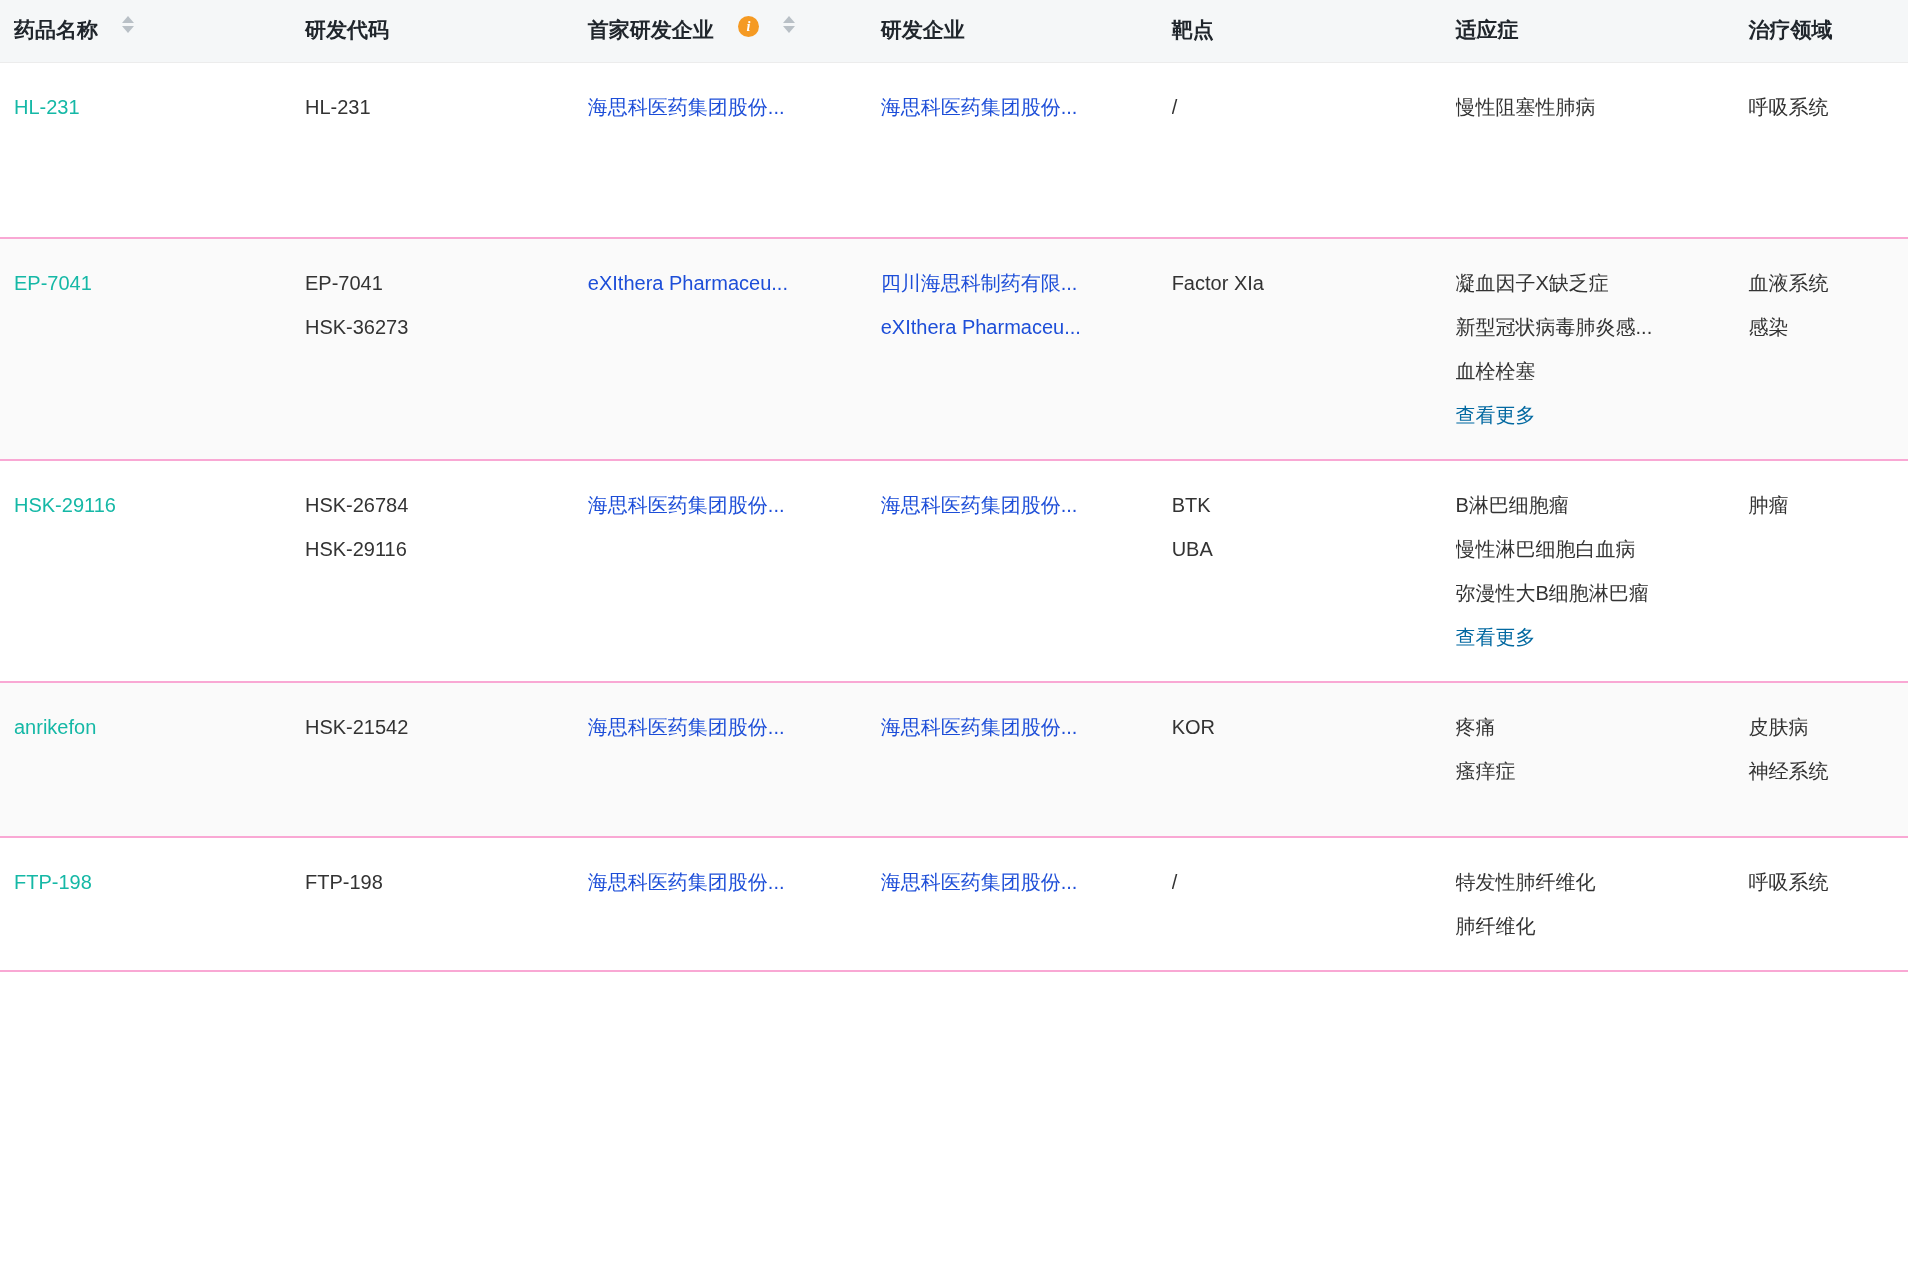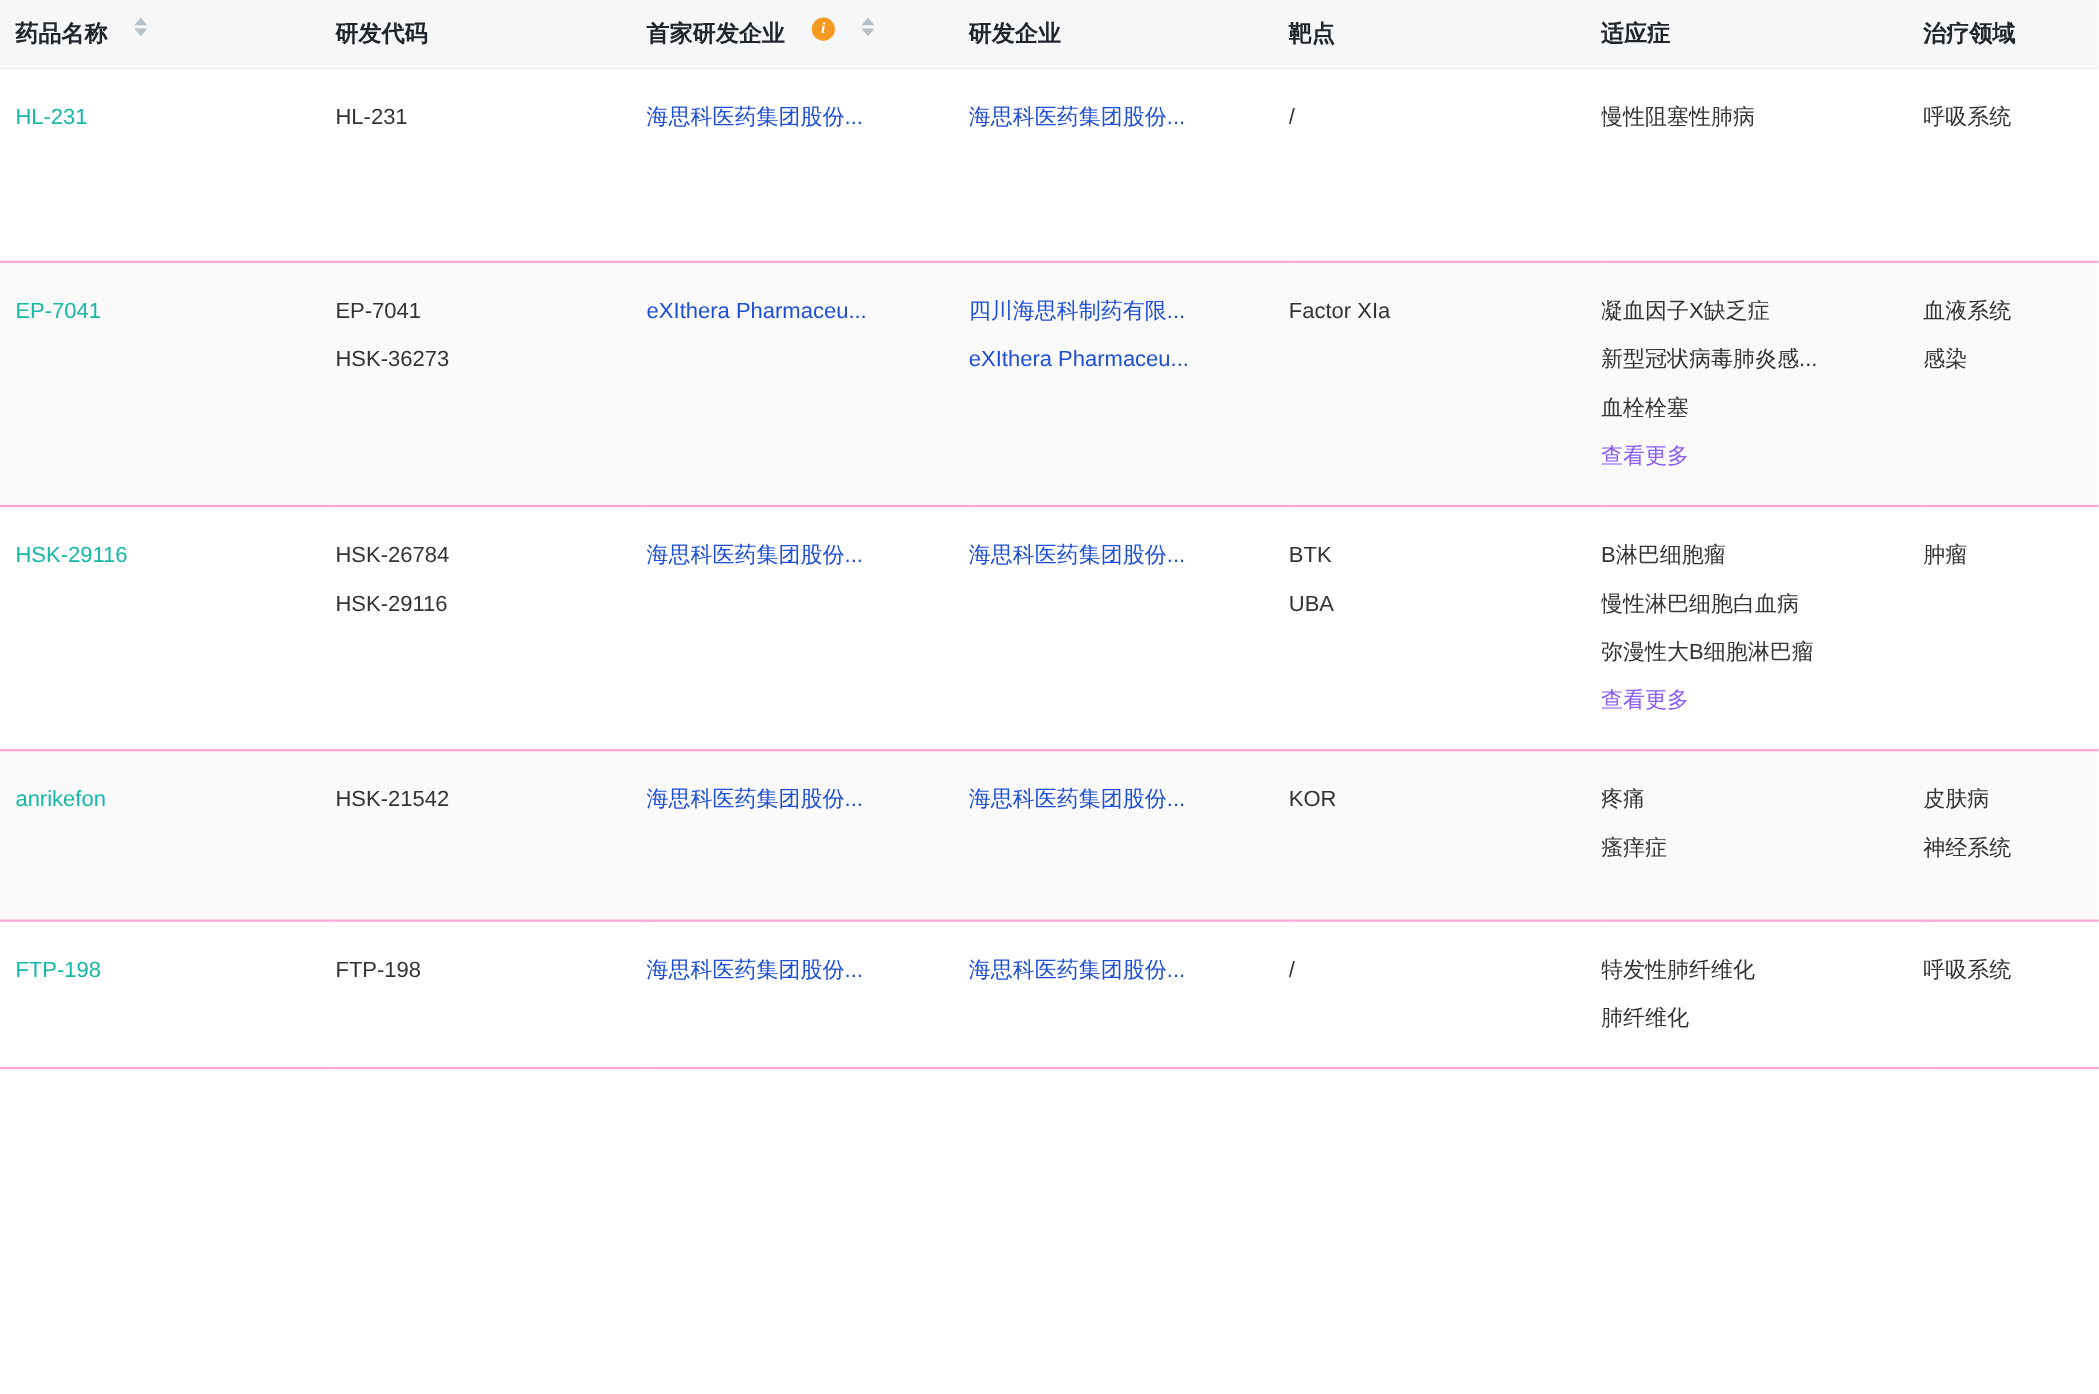--- a/index.html
+++ b/index.html
@@ -66,21 +66,21 @@
   }
   .drug-link {
     color: #15b8a6;
     cursor: pointer;
     text-decoration: none;
   }
   .muted {
     color: #1d4ed8;
   }
   .more-link {
-    color: #8b5cf6;
+    color: #0369a1;
     cursor: pointer;
   }
   .cell-line {
     display: block;
     white-space: nowrap;
     overflow: hidden;
     text-overflow: ellipsis;
   }
   
   .sort-icon {

